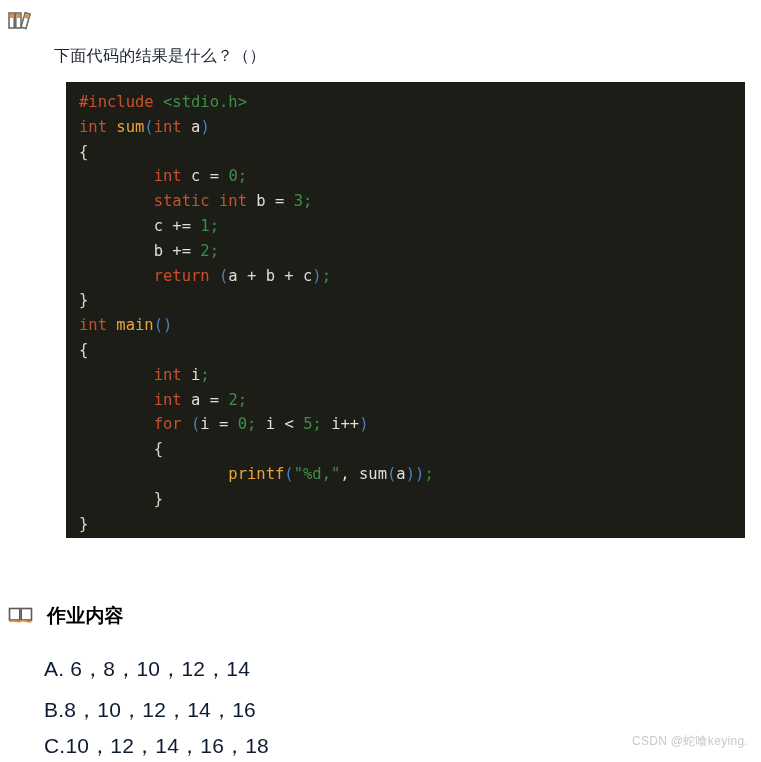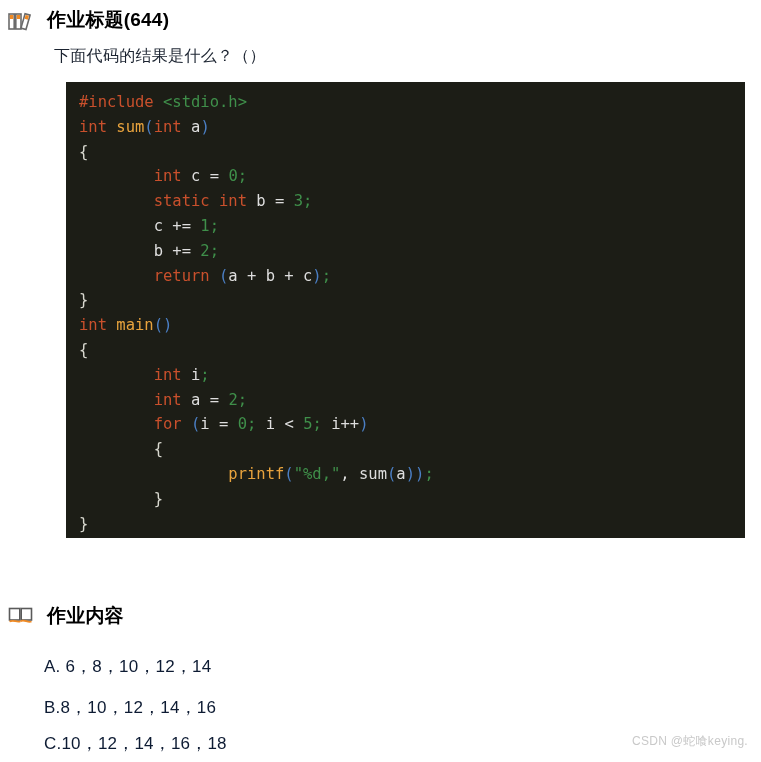--- a/index.html
+++ b/index.html
@@ -85,21 +85,21 @@
   .t-num    { color: #3f8f4a; }   
   .t-punc   { color: #4b7fc4; }   
   .t-plain  { color: #dedede; }   
   .t-semi   { color: #3f8f4a; }   
   .t-brace  { color: #d8d8cf; }   
 
   
   .option {
     position: absolute;
     left: 44px;
-    font-size: 17px;
+    font-size: 21px;
     color: #0d1b33;
     white-space: nowrap;
     letter-spacing: 0.2px;
   }
   #option-a { top: 655px; }
   #option-b { top: 696px; text-align: center; }
   #option-c { top: 732px; }
 
   
   #watermark {
@@ -121,21 +121,20 @@
       <rect x="1" y="6" width="5.2" height="15" fill="#ffffff" stroke="#6b6b6b" stroke-width="1.6"></rect>
       <rect x="1.9" y="7" width="3.4" height="4" fill="#f08a24"></rect>
       <rect x="7.8" y="6" width="5.2" height="15" fill="#ffffff" stroke="#6b6b6b" stroke-width="1.6"></rect>
       <rect x="8.7" y="7" width="3.4" height="4" fill="#f08a24"></rect>
       <g transform="rotate(16 17 14)">
         <rect x="14.8" y="6" width="5.2" height="15" fill="#ffffff" stroke="#6b6b6b" stroke-width="1.6"></rect>
         <rect x="15.7" y="7" width="3.4" height="4" fill="#f08a24"></rect>
       </g>
     </svg>
   </span>
-  <span class="head-label">作业标题(644)</span>
 </div>
 
 <div id="question-text">下面代码的结果是什么？（）</div>
 
 <div id="code-block">
   <pre id="code-pre"><div class="code-line"><span class="t-kw">#include</span> <span class="t-str">&lt;stdio.h&gt;</span></div><div class="code-line"><span class="t-kw">int</span> <span class="t-fn">sum</span><span class="t-punc">(</span><span class="t-kw">int</span> <span class="t-plain">a</span><span class="t-punc">)</span></div><div class="code-line"><span class="t-brace">{</span></div><div class="code-line">        <span class="t-kw">int</span> <span class="t-plain">c</span> <span class="t-plain">=</span> <span class="t-num">0</span><span class="t-semi">;</span></div><div class="code-line">        <span class="t-kw">static</span> <span class="t-kw">int</span> <span class="t-plain">b</span> <span class="t-plain">=</span> <span class="t-num">3</span><span class="t-semi">;</span></div><div class="code-line">        <span class="t-plain">c</span> <span class="t-plain">+=</span> <span class="t-num">1</span><span class="t-semi">;</span></div><div class="code-line">        <span class="t-plain">b</span> <span class="t-plain">+=</span> <span class="t-num">2</span><span class="t-semi">;</span></div><div class="code-line">        <span class="t-kw">return</span> <span class="t-punc">(</span><span class="t-plain">a + b + c</span><span class="t-punc">)</span><span class="t-semi">;</span></div><div class="code-line"><span class="t-brace">}</span></div><div class="code-line"><span class="t-kw">int</span> <span class="t-fn">main</span><span class="t-punc">()</span></div><div class="code-line"><span class="t-brace">{</span></div><div class="code-line">        <span class="t-kw">int</span> <span class="t-plain">i</span><span class="t-semi">;</span></div><div class="code-line">        <span class="t-kw">int</span> <span class="t-plain">a</span> <span class="t-plain">=</span> <span class="t-num">2</span><span class="t-semi">;</span></div><div class="code-line">        <span class="t-kw">for</span> <span class="t-punc">(</span><span class="t-plain">i</span> <span class="t-plain">=</span> <span class="t-num">0</span><span class="t-semi">;</span> <span class="t-plain">i</span> <span class="t-plain">&lt;</span> <span class="t-num">5</span><span class="t-semi">;</span> <span class="t-plain">i++</span><span class="t-punc">)</span></div><div class="code-line">        <span class="t-brace">{</span></div><div class="code-line">                <span class="t-fn">printf</span><span class="t-punc">(</span><span class="t-str">"%d,"</span><span class="t-plain">,</span> <span class="t-plain">sum</span><span class="t-punc">(</span><span class="t-plain">a</span><span class="t-punc">))</span><span class="t-semi">;</span></div><div class="code-line">        <span class="t-brace">}</span></div><div class="code-line"><span class="t-brace">}</span></div></pre>
 </div>
 
 <div class="section-head" id="head-content">
   <span>

